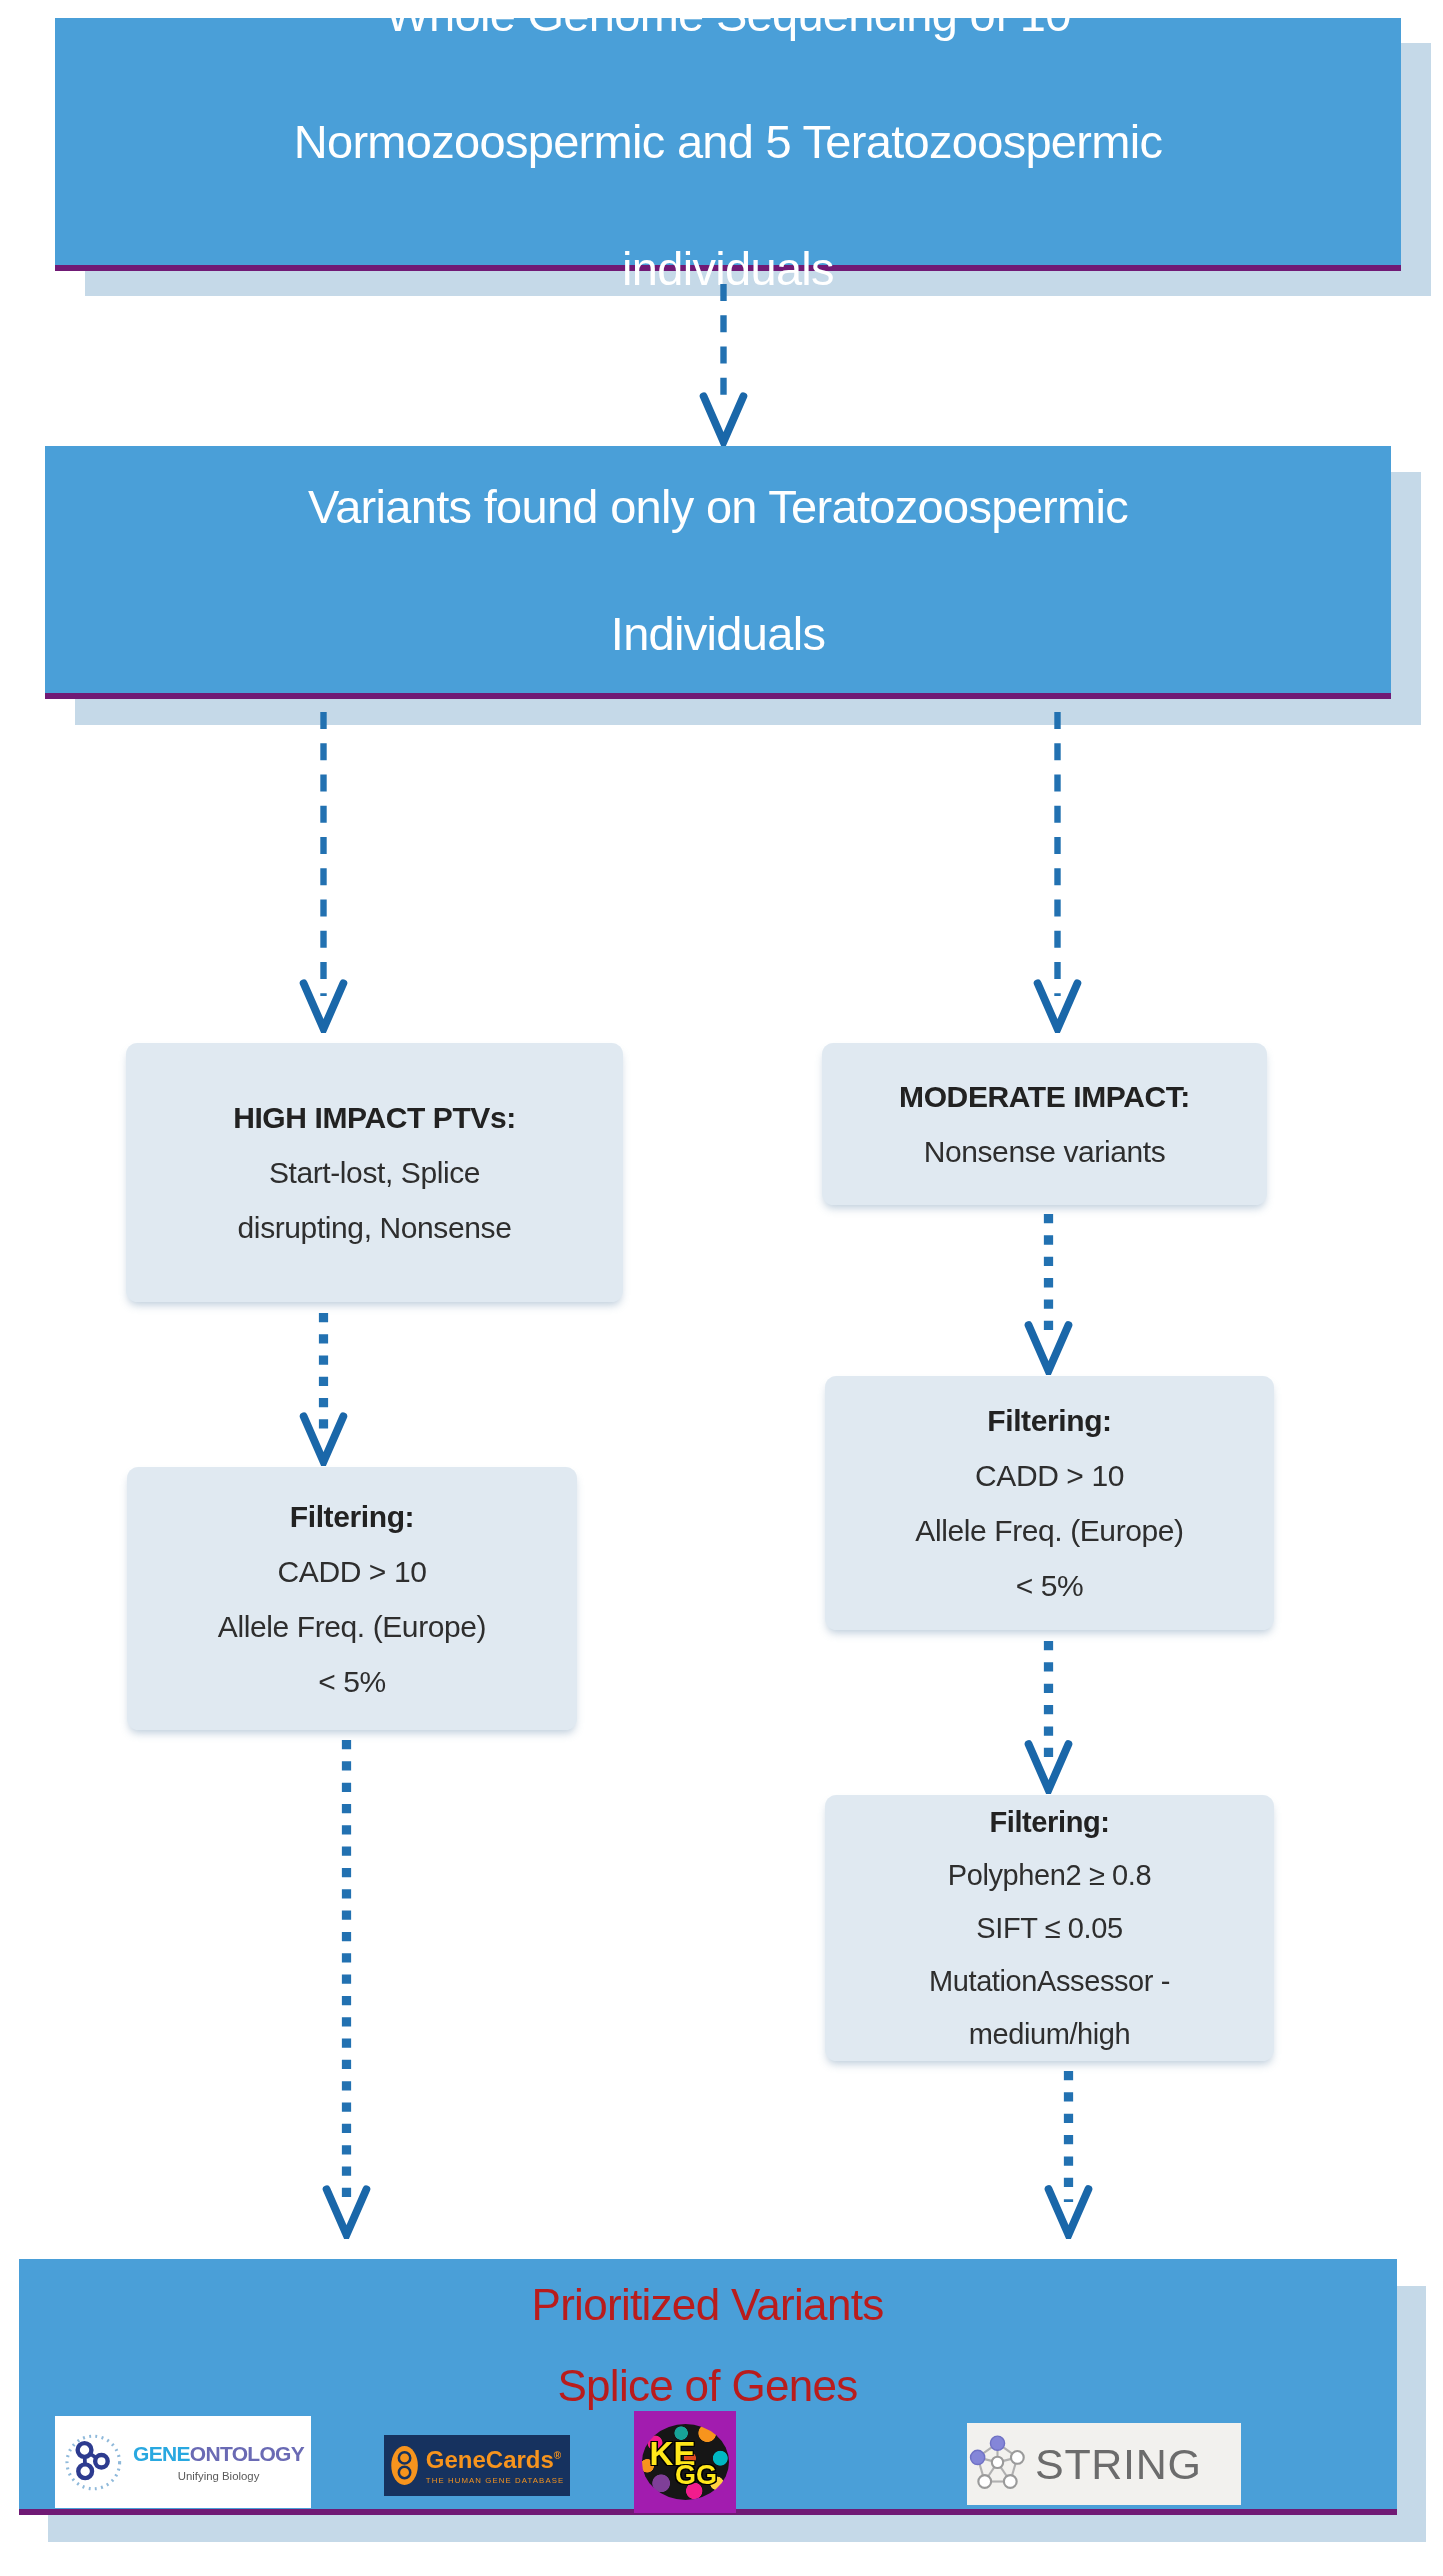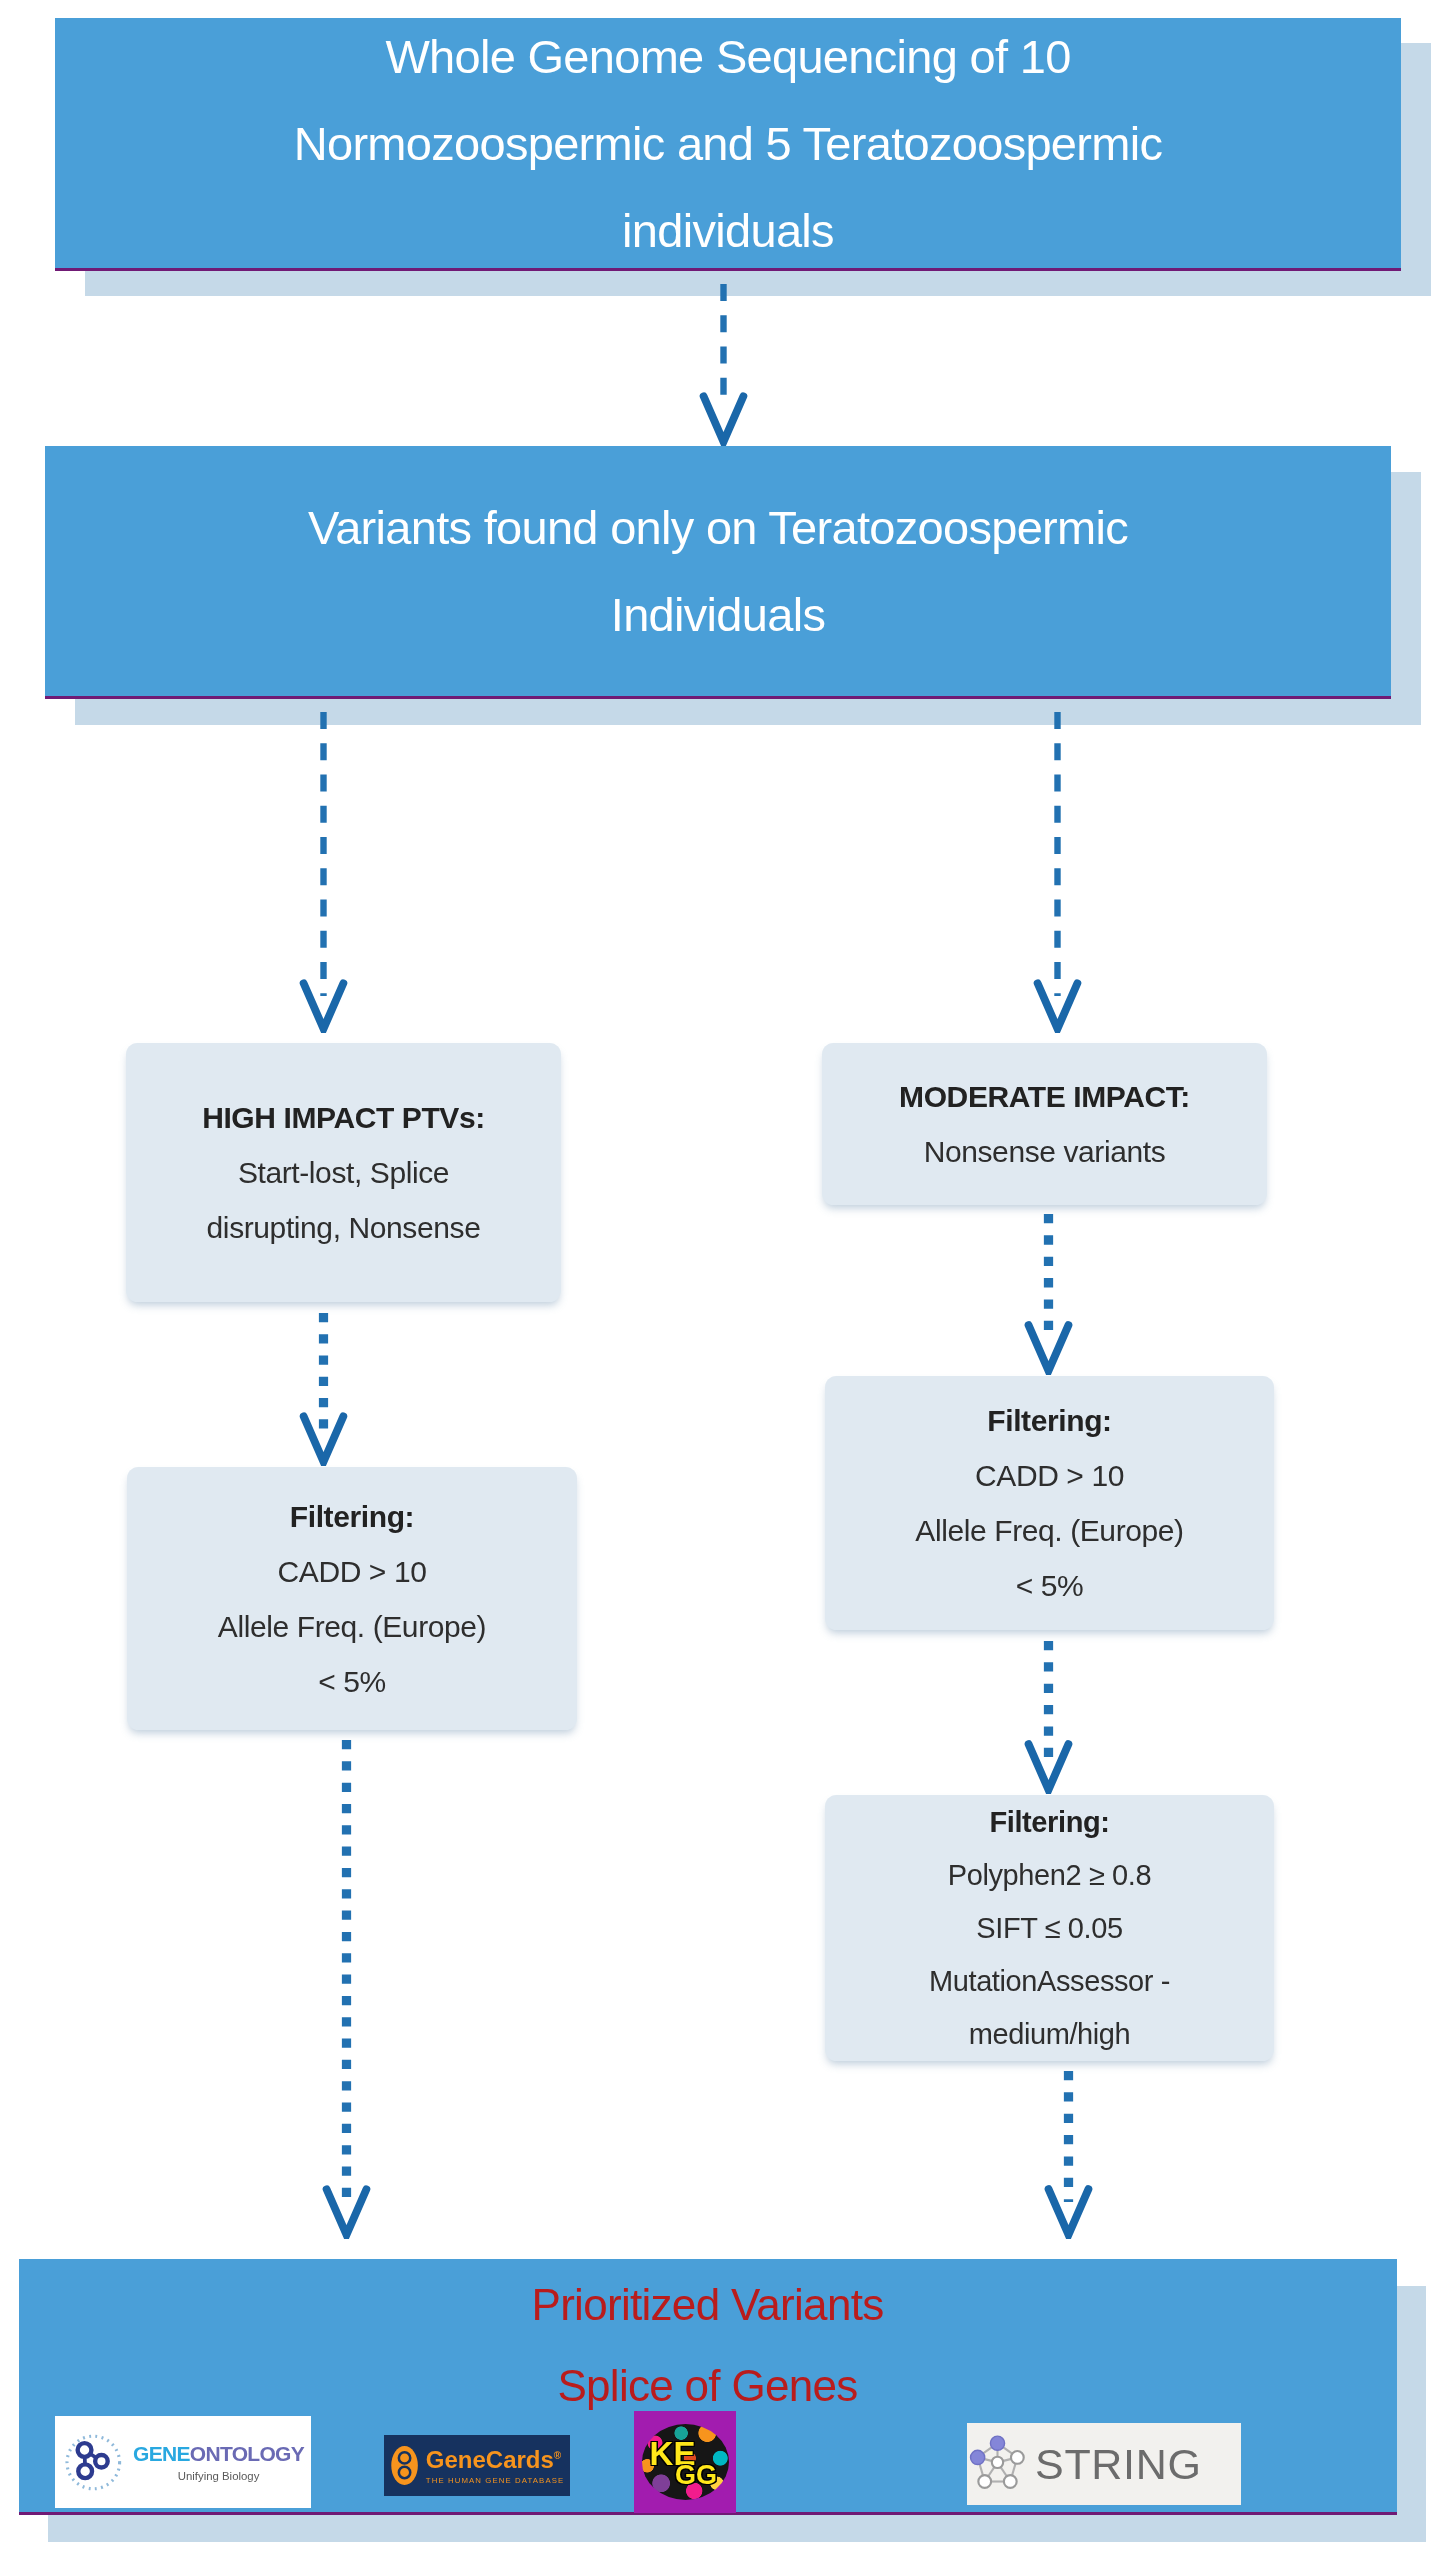--- a/index.html
+++ b/index.html
@@ -6,21 +6,22 @@
   *{box-sizing:border-box;}
   #canvas{
     position:relative;width:1444px;height:2576px;background:#ffffff;overflow:hidden;
     font-family:"Liberation Sans","DejaVu Sans",sans-serif;
   }
   .shadow{position:absolute;background:#c5d9e8;}
   .bluebox{
     position:absolute;background:#4a9fd8;color:#ffffff;
     display:flex;flex-direction:column;justify-content:center;
     text-align:center;font-size:47px;line-height:87px;letter-spacing:-0.7px;
-    border-bottom:3px solid #701a75;
+    border-bottom:6px solid #701a75;
+    gap:40px;
   }
   .lightbox{
     position:absolute;background:#e0e9f1;border-radius:11.4px;
     display:flex;flex-direction:column;justify-content:center;
     text-align:center;color:#2e2e2e;font-size:30px;line-height:55px;letter-spacing:-0.4px;
     box-shadow:0 5.7px 8.5px -2.8px rgba(110,145,175,0.45);
   }
   .lb-title{font-weight:bold;color:#222222;}
   .arrow{position:absolute;}
   .dash{stroke:#2271b1;stroke-width:9;stroke-dasharray:24 20;fill:none;}
@@ -89,21 +90,21 @@
 
   <svg class="arrow" style="left:295px;top:712px;" width="57" height="321" viewBox="0 0 80 452">
     <line class="dash" x1="40" y1="0" x2="40" y2="400"></line>
     <path class="head" d="M12 382 L40 446 L68 382"></path>
   </svg>
   <svg class="arrow" style="left:1029px;top:712px;" width="57" height="321" viewBox="0 0 80 452">
     <line class="dash" x1="40" y1="0" x2="40" y2="400"></line>
     <path class="head" d="M12 382 L40 446 L68 382"></path>
   </svg>
 
-  <div class="lightbox" style="left:126px;top:1043px;width:435px;height:259px;">
+  <div class="lightbox" style="left:126px;top:1043px;width:497px;height:259px;">
     <div class="lb-title">HIGH IMPACT PTVs:</div>
     <div>Start-lost, Splice</div>
     <div>disrupting, Nonsense</div>
   </div>
 
   <div class="lightbox" style="left:822px;top:1043px;width:445px;height:162px;">
     <div class="lb-title">MODERATE IMPACT:</div>
     <div>Nonsense variants</div>
   </div>
 

